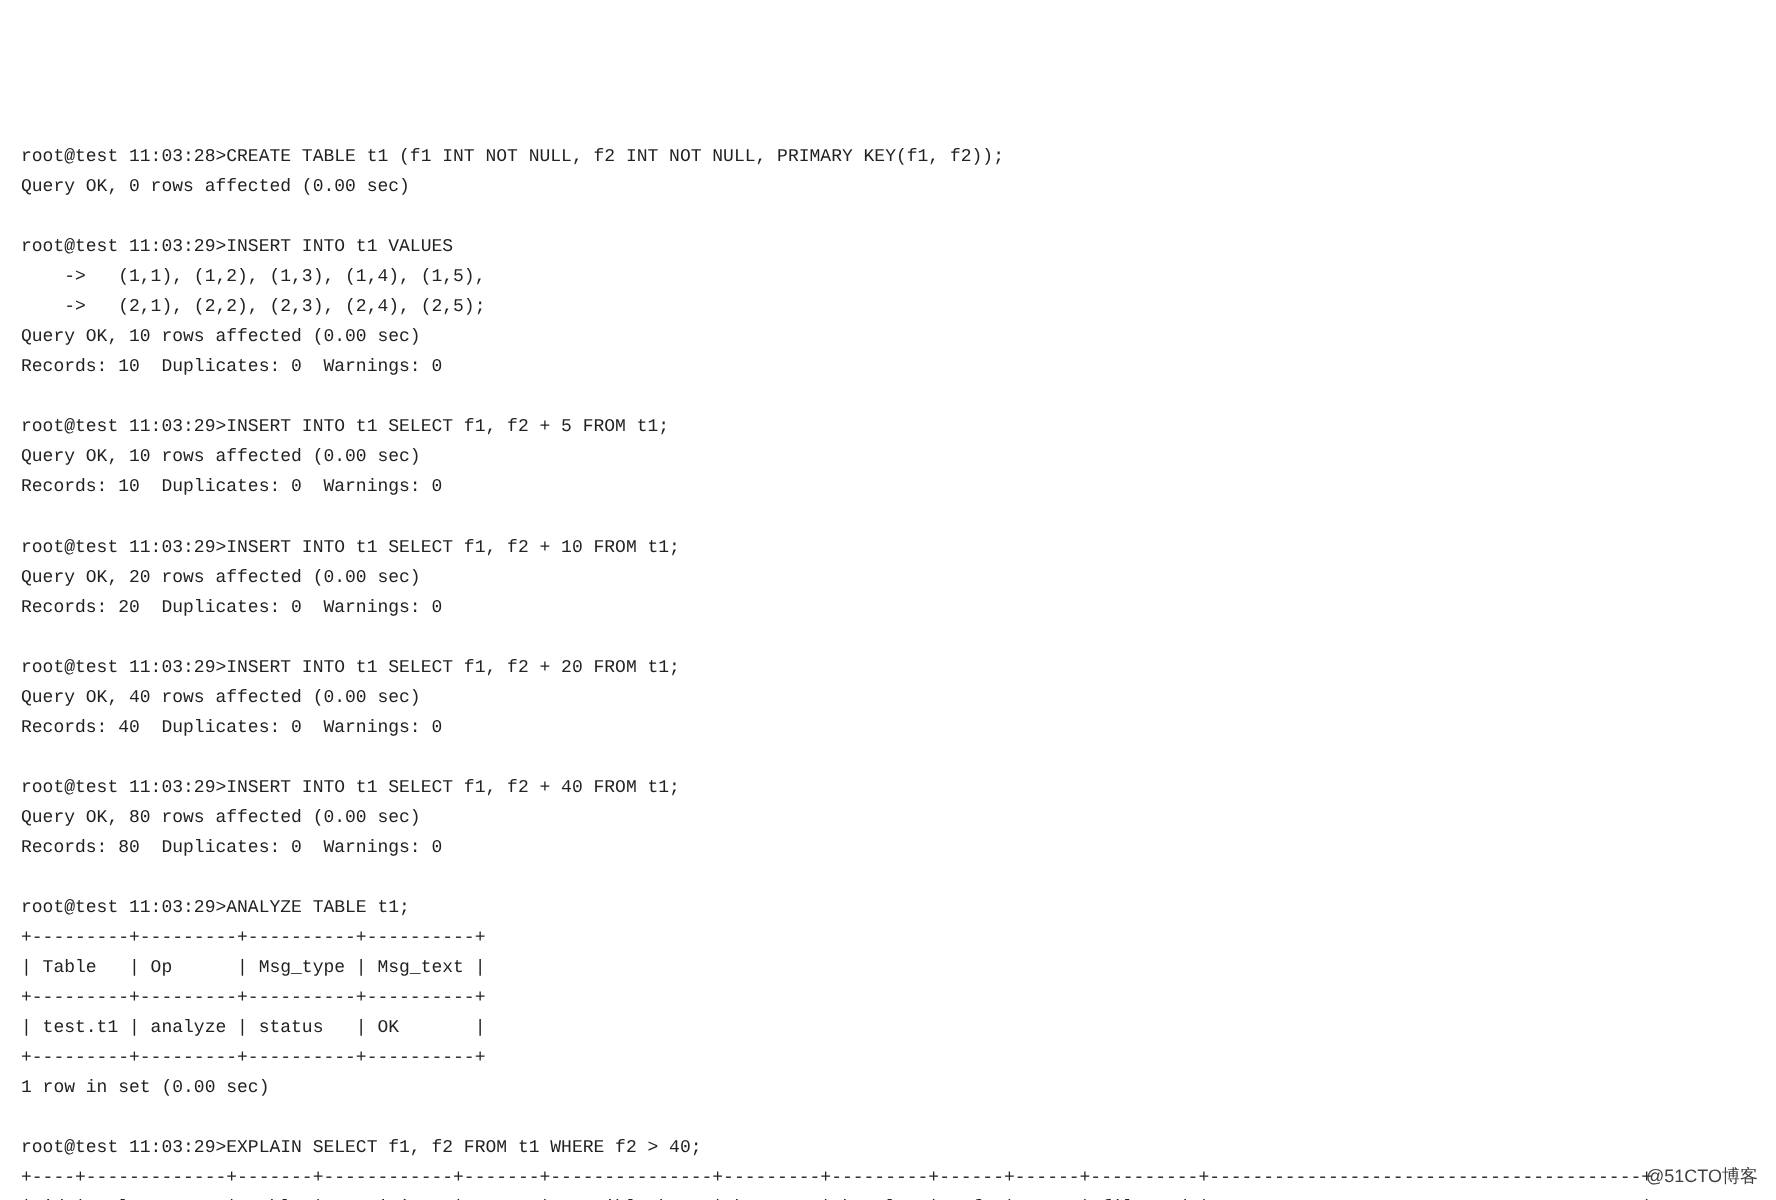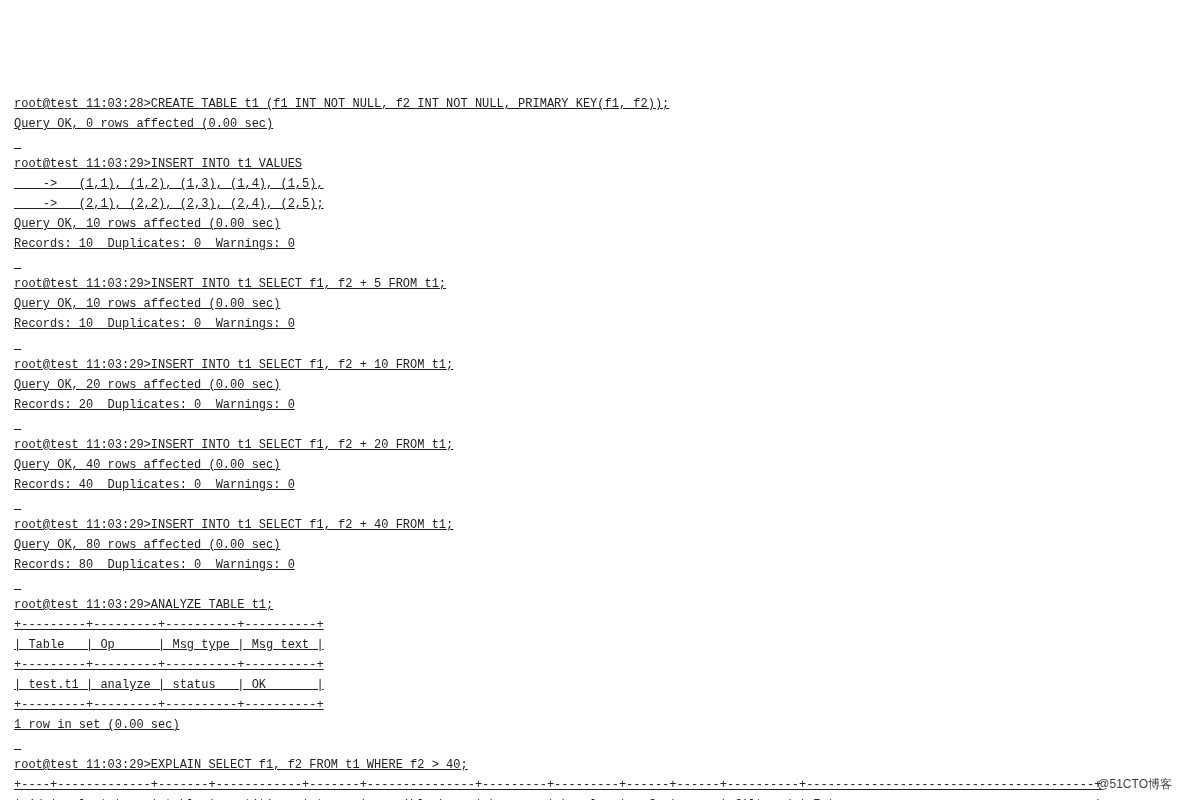--- a/index.html
+++ b/index.html
@@ -16,21 +16,21 @@
     .watermark {
       position: fixed;
       right: 12px;
       bottom: 6px;
       color: #404040;
       font-family: Liberation Sans, sans-serif;
       font-size: 12px;
       pointer-events: none;
       white-space: normal;
     }
-    .line { display: block; text-decoration: underline; }
+    .line { display: block; }
   </style>
 </head>
 <body>
 
 
 
 <div id="terminal"><span class="line">root@test 11:03:28&gt;CREATE TABLE t1 (f1 INT NOT NULL, f2 INT NOT NULL, PRIMARY KEY(f1, f2));</span><span class="line">Query OK, 0 rows affected (0.00 sec)</span><span class="line">&nbsp;</span><span class="line">root@test 11:03:29&gt;INSERT INTO t1 VALUES</span><span class="line">    -&gt;   (1,1), (1,2), (1,3), (1,4), (1,5),</span><span class="line">    -&gt;   (2,1), (2,2), (2,3), (2,4), (2,5);</span><span class="line">Query OK, 10 rows affected (0.00 sec)</span><span class="line">Records: 10  Duplicates: 0  Warnings: 0</span><span class="line">&nbsp;</span><span class="line">root@test 11:03:29&gt;INSERT INTO t1 SELECT f1, f2 + 5 FROM t1;</span><span class="line">Query OK, 10 rows affected (0.00 sec)</span><span class="line">Records: 10  Duplicates: 0  Warnings: 0</span><span class="line">&nbsp;</span><span class="line">root@test 11:03:29&gt;INSERT INTO t1 SELECT f1, f2 + 10 FROM t1;</span><span class="line">Query OK, 20 rows affected (0.00 sec)</span><span class="line">Records: 20  Duplicates: 0  Warnings: 0</span><span class="line">&nbsp;</span><span class="line">root@test 11:03:29&gt;INSERT INTO t1 SELECT f1, f2 + 20 FROM t1;</span><span class="line">Query OK, 40 rows affected (0.00 sec)</span><span class="line">Records: 40  Duplicates: 0  Warnings: 0</span><span class="line">&nbsp;</span><span class="line">root@test 11:03:29&gt;INSERT INTO t1 SELECT f1, f2 + 40 FROM t1;</span><span class="line">Query OK, 80 rows affected (0.00 sec)</span><span class="line">Records: 80  Duplicates: 0  Warnings: 0</span><span class="line">&nbsp;</span><span class="line">root@test 11:03:29&gt;ANALYZE TABLE t1;</span><span class="line">+---------+---------+----------+----------+</span><span class="line">| Table   | Op      | Msg_type | Msg_text |</span><span class="line">+---------+---------+----------+----------+</span><span class="line">| test.t1 | analyze | status   | OK       |</span><span class="line">+---------+---------+----------+----------+</span><span class="line">1 row in set (0.00 sec)</span><span class="line">&nbsp;</span><span class="line">root@test 11:03:29&gt;EXPLAIN SELECT f1, f2 FROM t1 WHERE f2 &gt; 40;</span><span class="line">+----+-------------+-------+------------+-------+---------------+---------+---------+------+------+----------+----------------------------------------+</span><span class="line">| id | select_type | table | partitions | type  | possible_keys | key     | key_len | ref  | rows | filtered | Extra                                  |</span></div>
 <div class="watermark">@51CTO博客</div>
 
 

